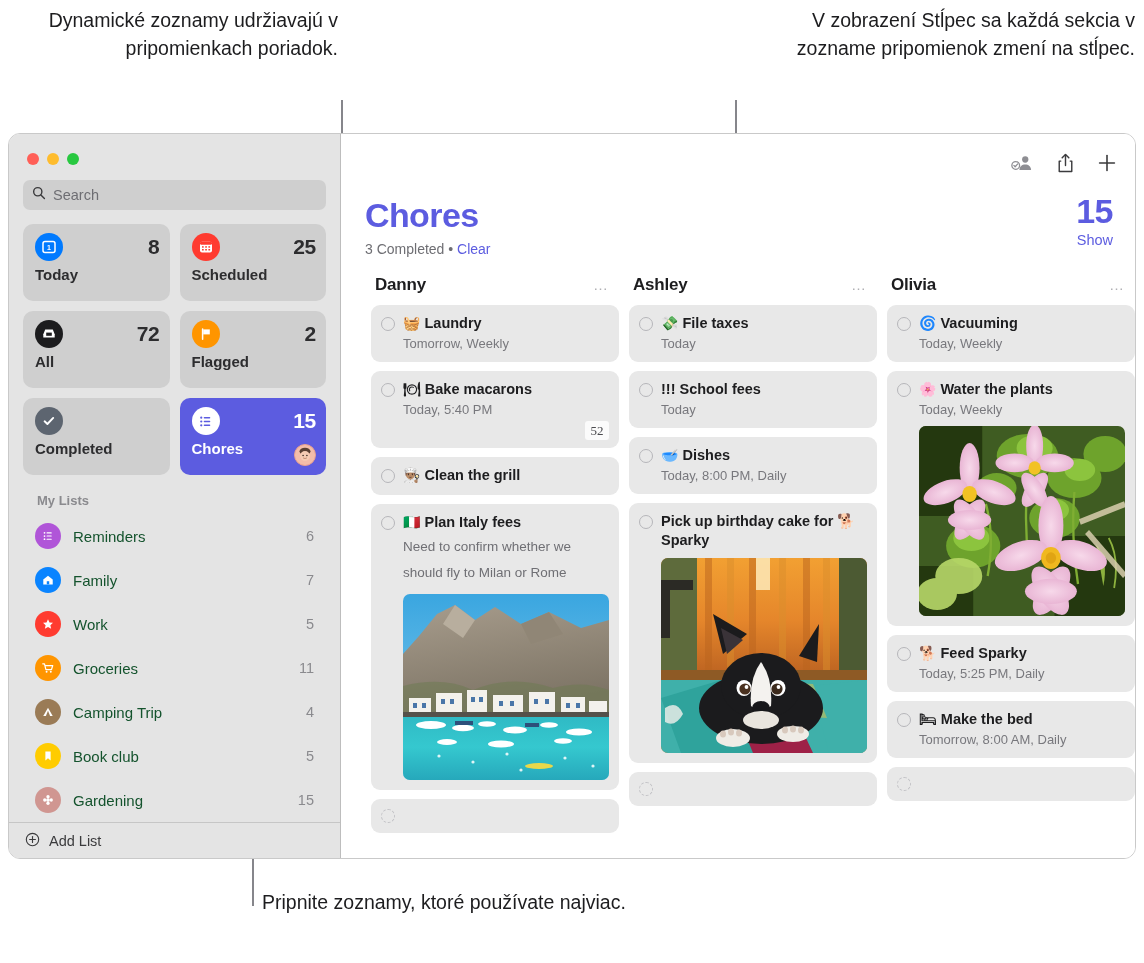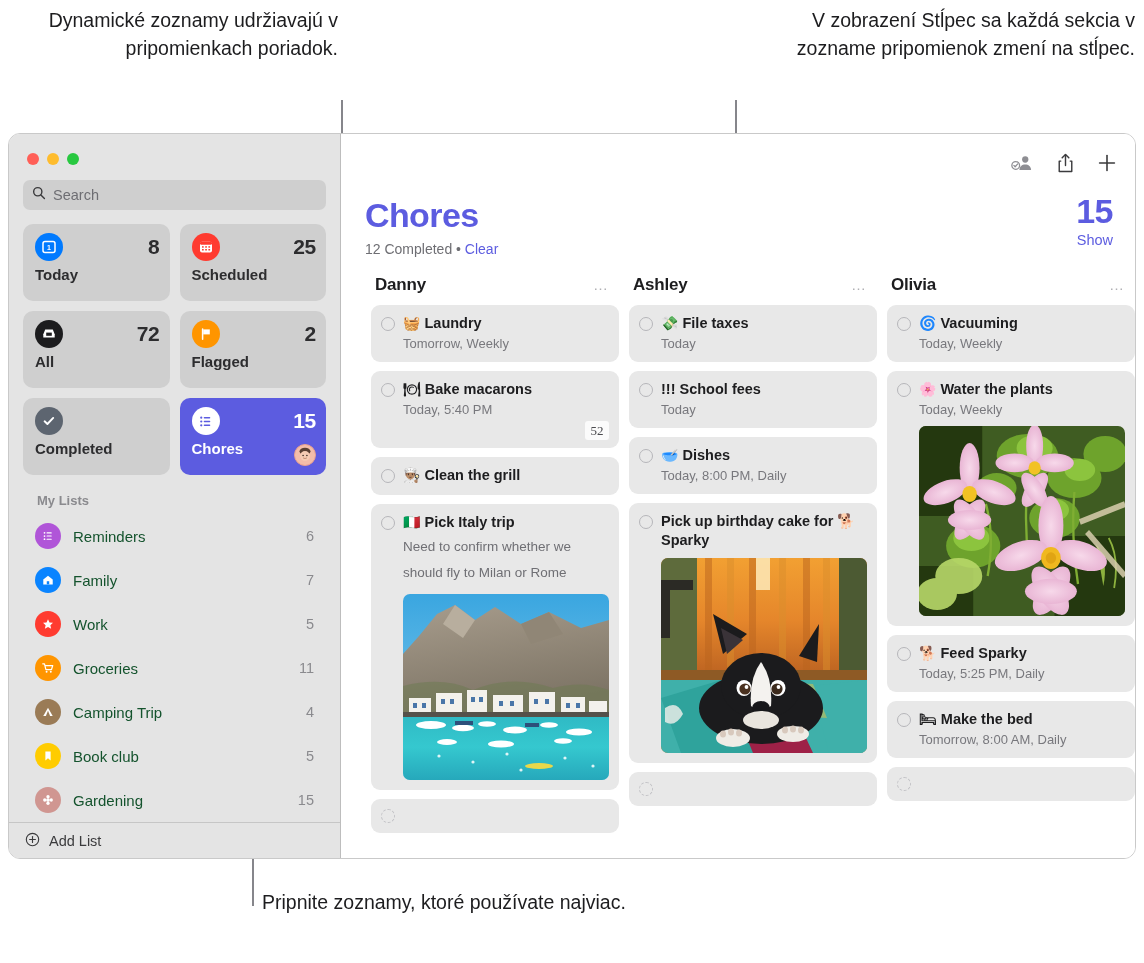--- a/index.html
+++ b/index.html
@@ -421,21 +421,21 @@
           <svg width="20" height="20" viewBox="0 0 20 20">
               <line x1="10" y1="2.6" x2="10" y2="17.4" stroke="#3b3b3d" stroke-width="1.6" stroke-linecap="round"></line>
               <line x1="2.6" y1="10" x2="17.4" y2="10" stroke="#3b3b3d" stroke-width="1.6" stroke-linecap="round"></line>
             </svg>
         </span>
       </div>
 
       <div class="hdr">
         <div class="list-title">Chores</div>
         <div class="sub">
-          <span>12 Completed</span>
+          <span>3 Completed</span>
           <span>•</span>
           <a href="#">Clear</a>
         </div>
       </div>
 
       <div class="count-big">
         <div class="count-num">15</div>
         <div class="count-show">Show</div>
       </div>
 
@@ -478,21 +478,21 @@
                 <span>Clean the grill</span>
               </div>
             </div>
           </div>
 
           <div class="card">
             <span class="circle"></span>
             <div class="card-body">
               <div class="task-title">
                 <span class="task-emoji">🇮🇹</span>
-                <span>Pick Italy trip</span>
+                <span>Plan Italy fees</span>
               </div>
               <div class="task-note">Need to confirm whether we should fly to Milan or Rome</div>
               <div class="photo">
                 <svg viewBox="0 0 206 186" preserveAspectRatio="none" height="186">
                   <defs>
                     <linearGradient id="skyG" x1="0" y1="0" x2="0" y2="1">
                       <stop offset="0" stop-color="#3aa6e0"></stop>
                         <stop offset="1" stop-color="#8fd0ee"></stop>
                     </linearGradient>
                     <linearGradient id="seaG" x1="0" y1="0" x2="0" y2="1">

